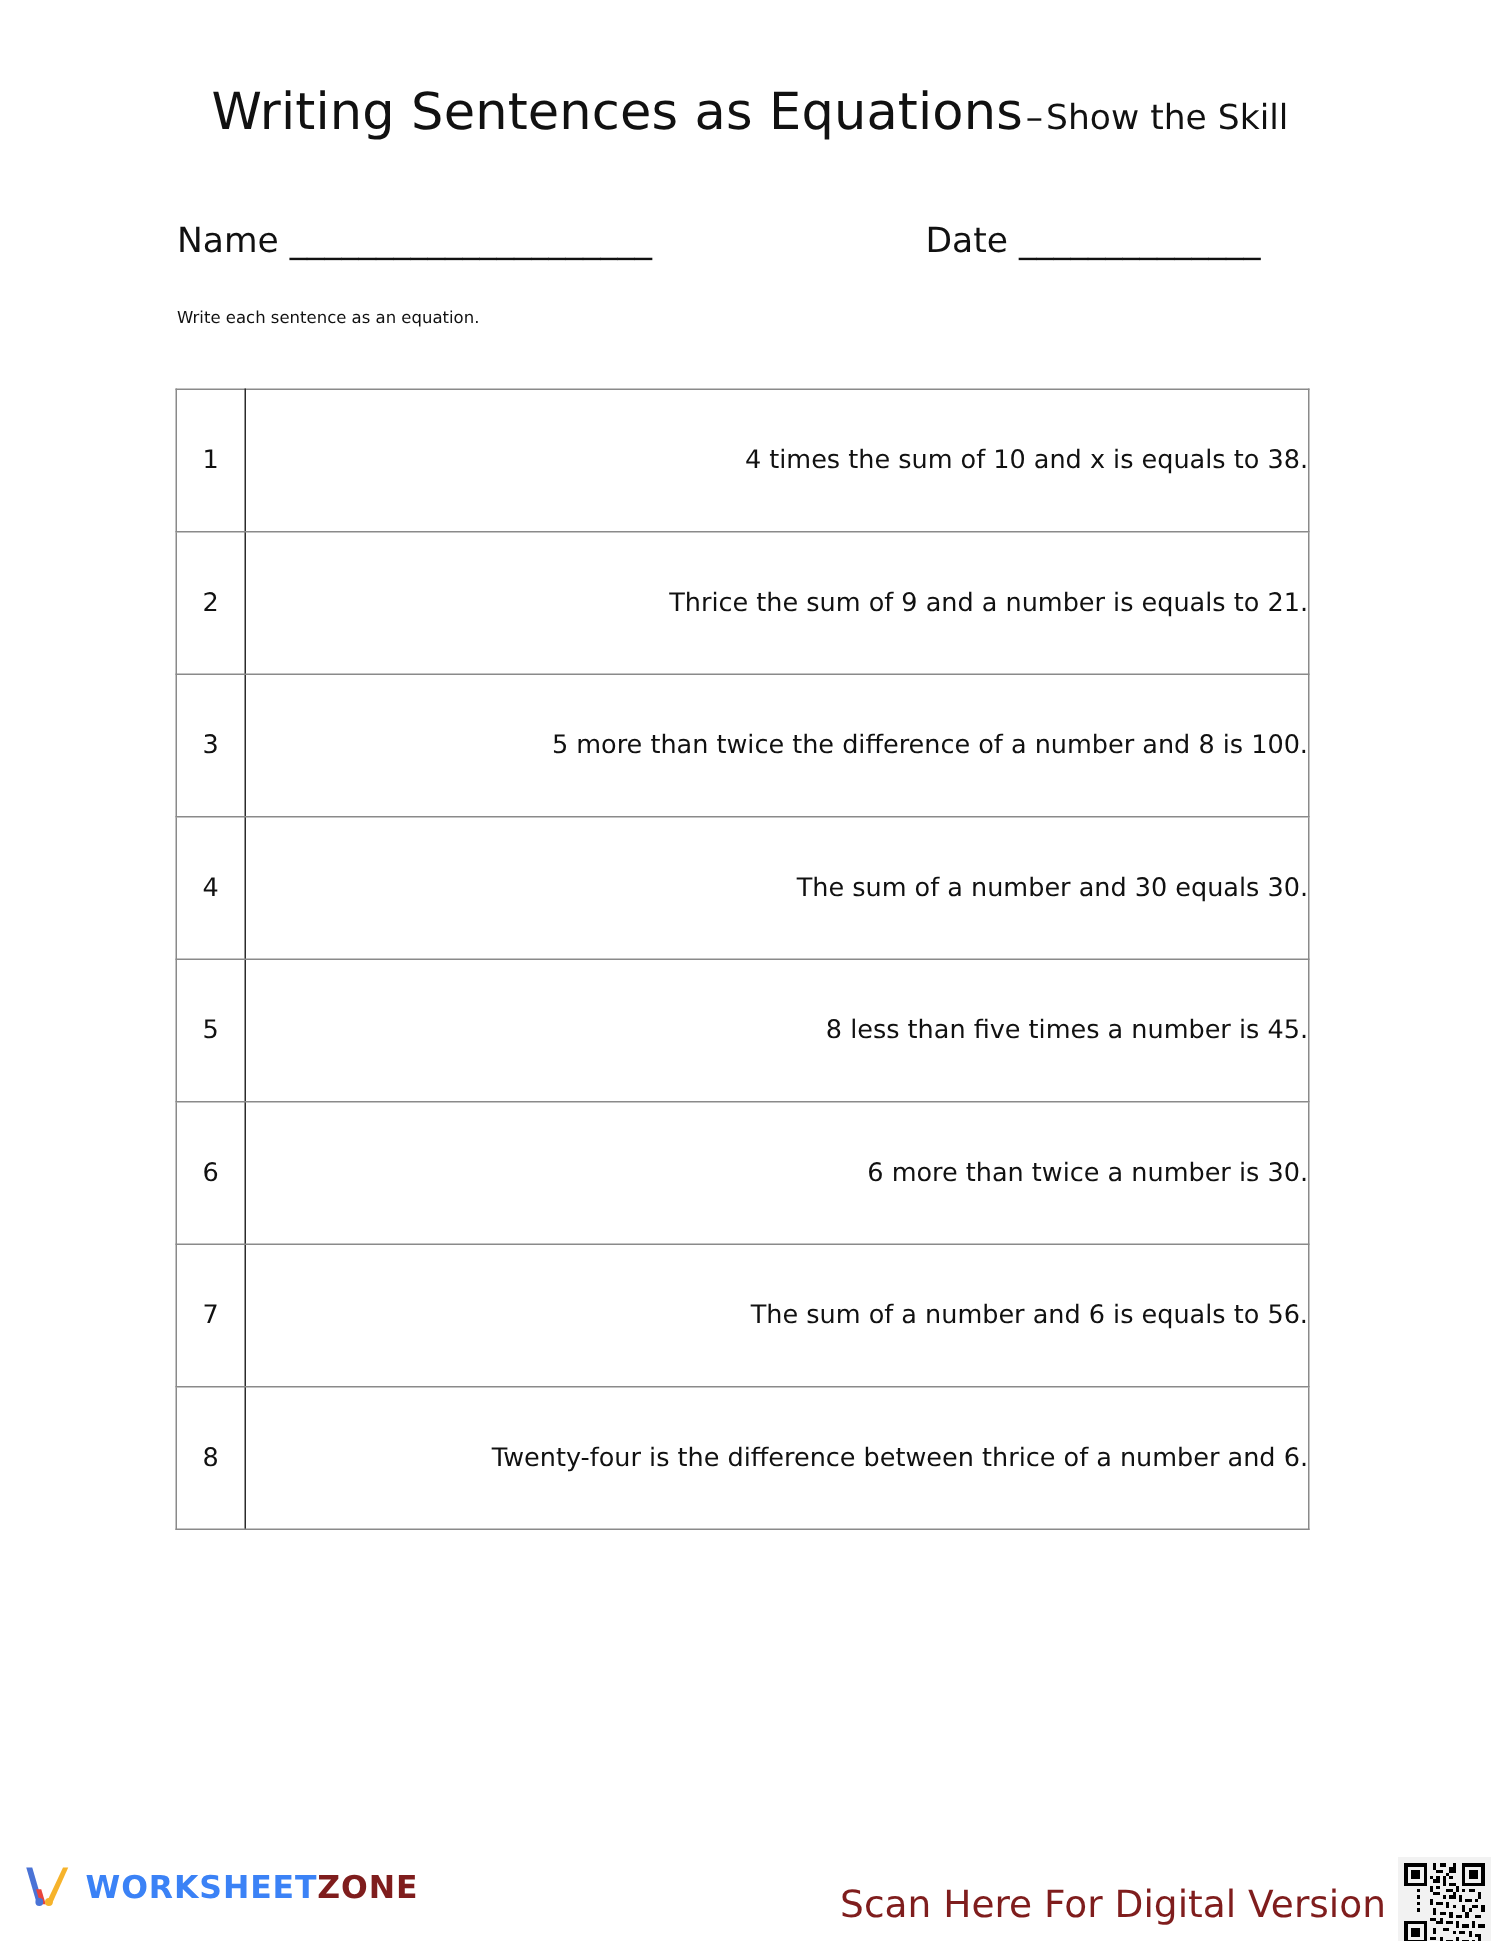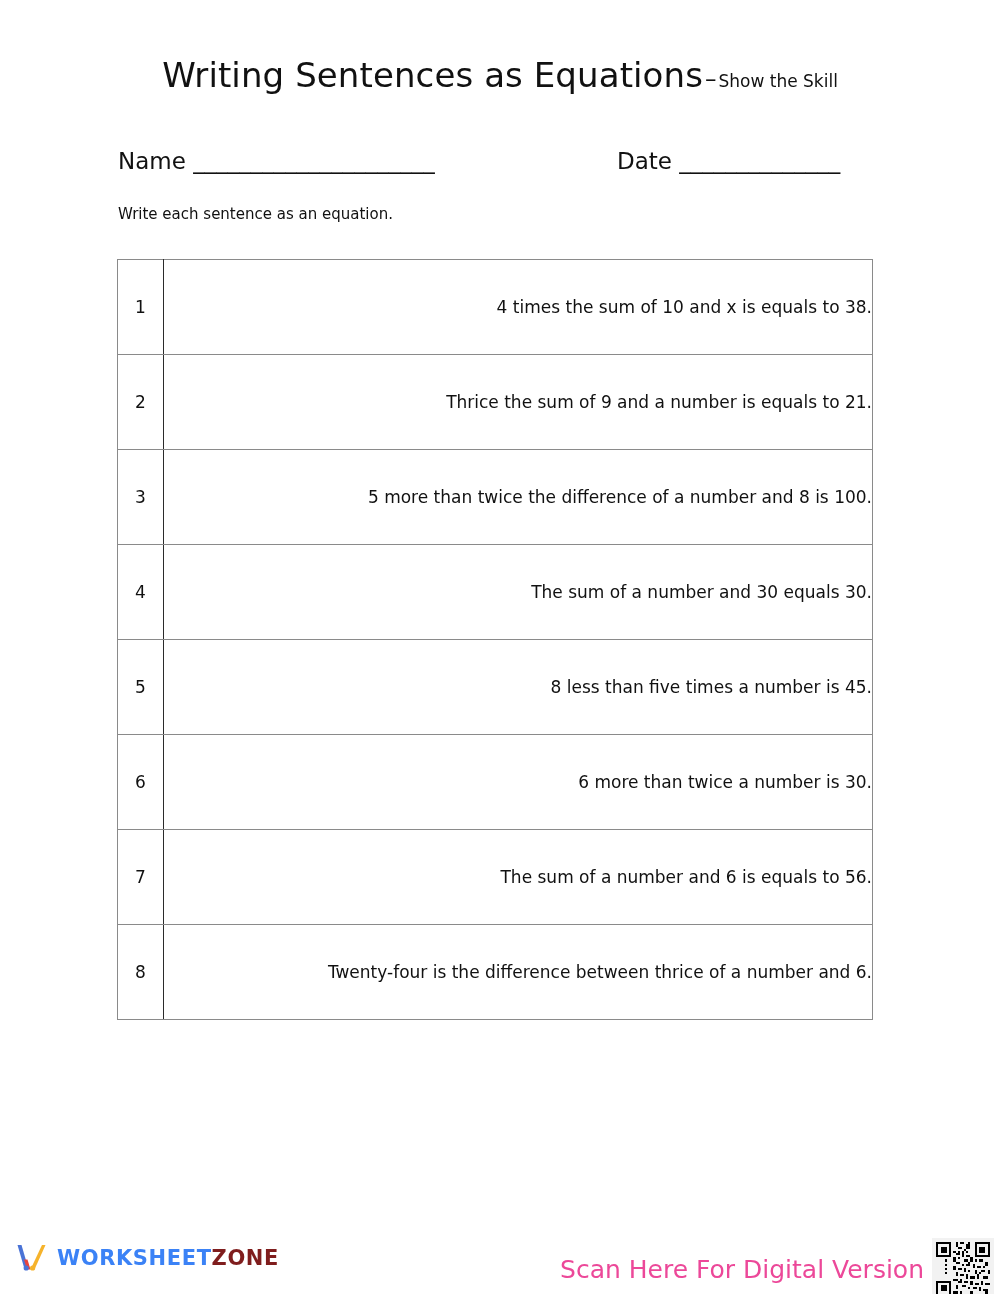--- a/index.html
+++ b/index.html
@@ -31,21 +31,21 @@
     letter-spacing: 0.1px;
     color: #111111;
   }
   .title-dash {
     font-size: 23px;
     font-weight: 400;
     color: #111111;
     padding: 0 2px;
   }
   .title-sub {
-    font-size: 17px;
+    font-size: 23px;
     font-weight: 400;
     color: #111111;
   }
 
   
   .namedate {
     position: absolute;
     top: 148px;
     left: 118px;
     width: 766px;
@@ -64,21 +64,21 @@
   .nd-rule {
     letter-spacing: 0px;
     margin-top: 30px;
   }
 
   
   .instruction {
     position: absolute;
     top: 205px;
     left: 118px;
-    font-size: 15px;
+    font-size: 11px;
     font-weight: 400;
     color: #111111;
     white-space: nowrap;
   }
 
   
   .problem-table {
     position: absolute;
     top: 259px;
     left: 117px;
@@ -142,21 +142,21 @@
     position: absolute;
     right: 6px;
     top: 14px;
     display: flex;
     align-items: center;
     gap: 8px;
   }
   .scan-text {
     font-size: 25px;
     font-weight: 400;
-    color: #ec4899;
+    color: #7f1d1d;
     white-space: nowrap;
   }
   .qr-box {
     width: 62px;
     height: 62px;
     background: #f2f2f2;
     padding: 0;
     display: block;
   }
 </style>

